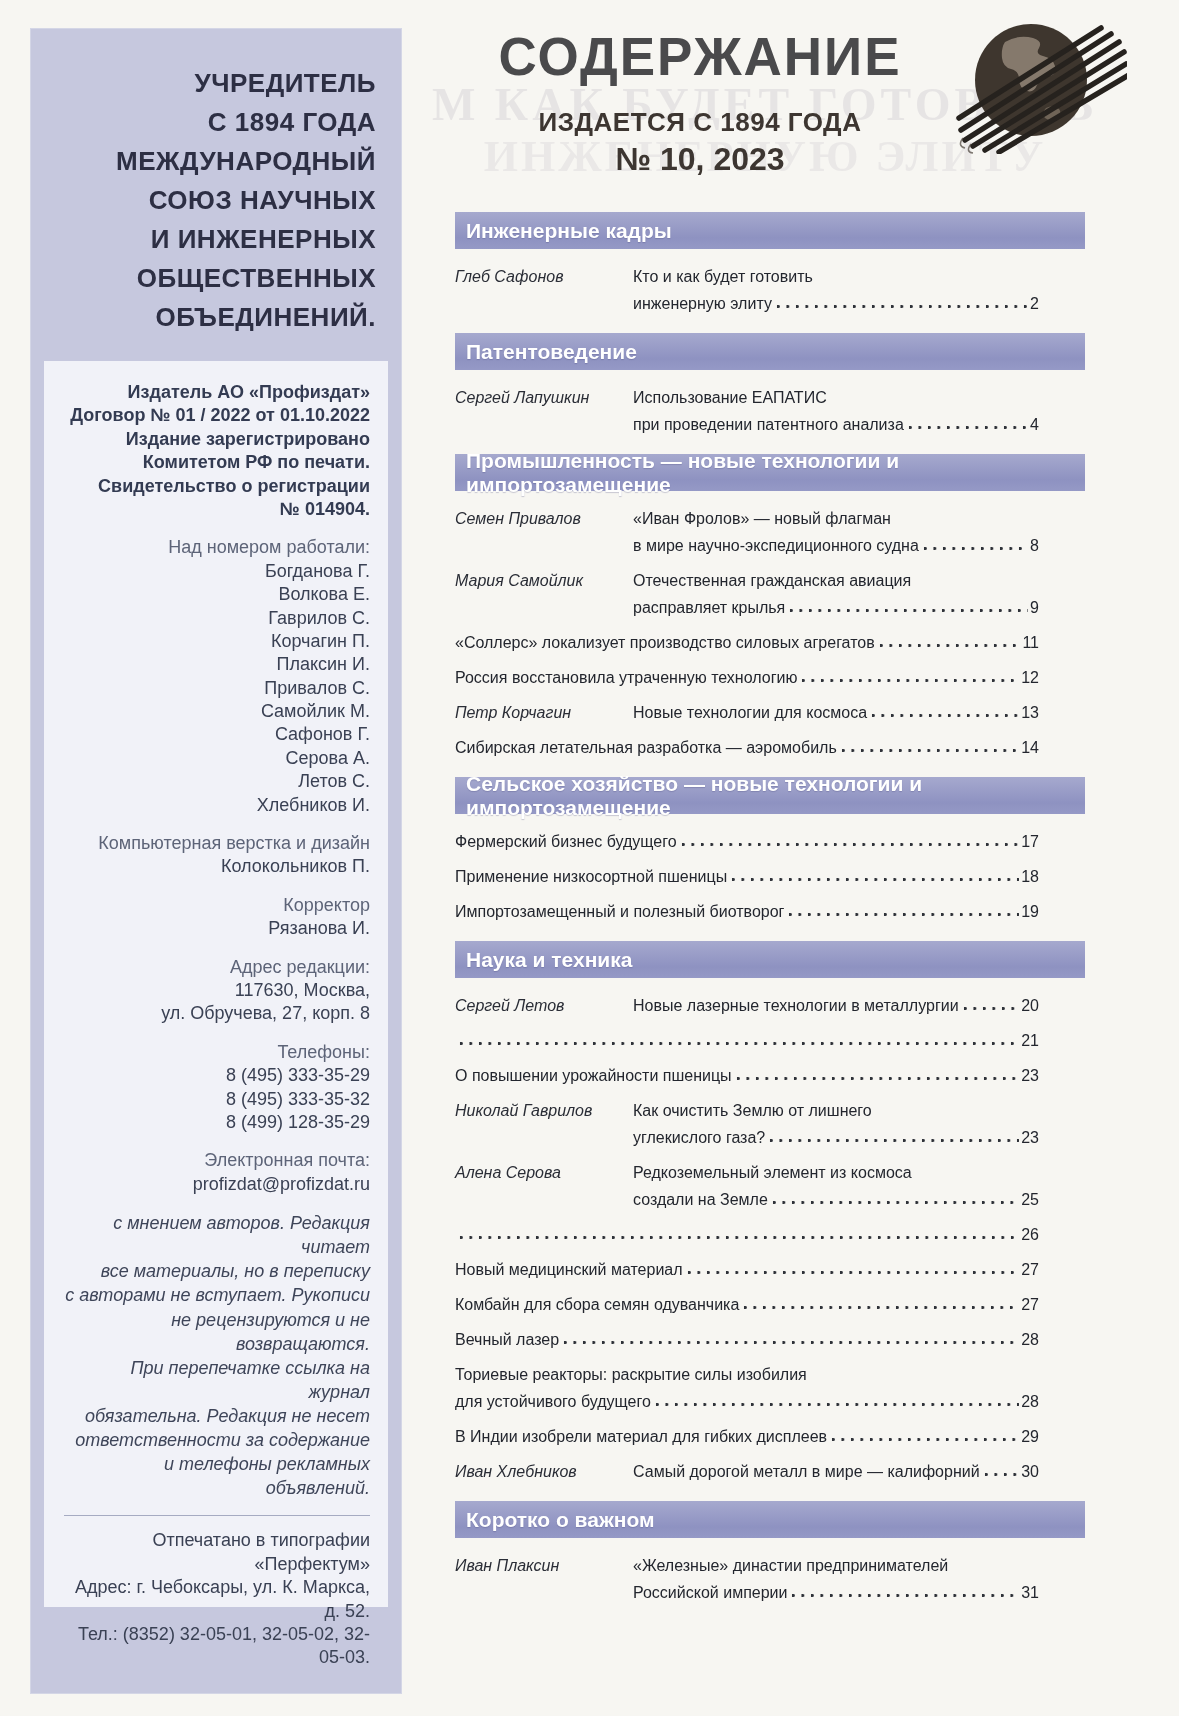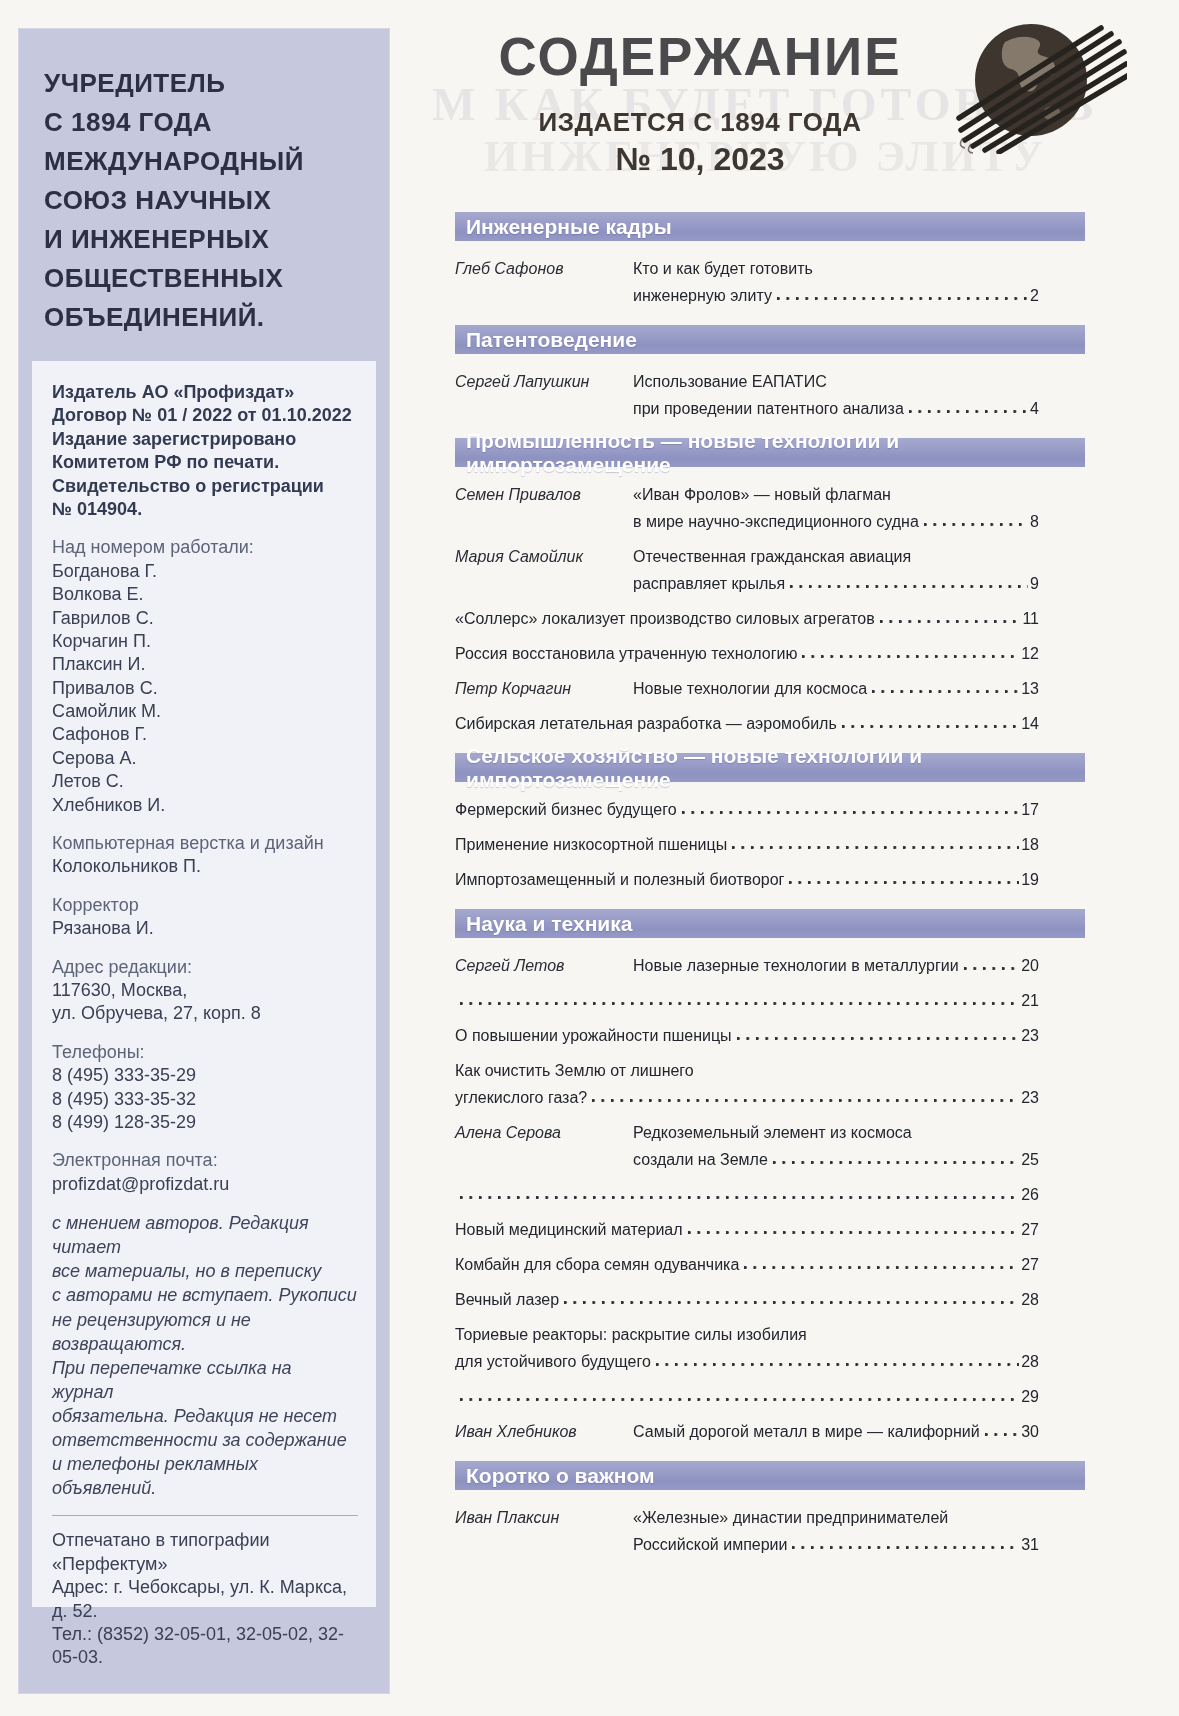--- a/index.html
+++ b/index.html
@@ -6,23 +6,24 @@
   body{
     width:1179px;height:1716px;position:relative;overflow:hidden;
     background:#f7f6f2;
     font-family:"Liberation Sans",sans-serif;
     -webkit-font-smoothing:antialiased;
   }
   .page{position:absolute;inset:0;}
 
   
   .sidebar{
-    position:absolute;left:18px;top:28px;width:372px;height:1666px;
+    position:absolute;left:30px;top:28px;width:372px;height:1666px;
     background:#c6c8de;
     box-shadow:inset 0 0 0 1px rgba(255,255,255,.25);
+    text-align:right;
   }
   .founder{
     padding:36px 26px 18px 26px;
     font-size:26px;font-weight:bold;line-height:1.5;
     color:#2d2f44;letter-spacing:.5px;
   }
   .sb-inner{
     margin:6px 14px 0 14px;
     background:#f1f2f8;
     padding:20px 18px 18px 20px;
@@ -53,21 +54,21 @@
     margin-top:20px;font-size:26px;font-weight:bold;color:#3d3631;
     letter-spacing:.5px;position:relative;z-index:1;
   }
   .page-issue{
     margin-top:3px;font-size:32px;font-weight:bold;color:#3d3631;
     position:relative;z-index:1;
   }
 
   .toc{position:relative;z-index:1;margin-top:34px;}
   .section-band{
-    height:29px;margin:16px 0 14px 0;
+    height:37px;margin:16px 0 14px 0;
     background:linear-gradient(180deg,#a6a9ce 0%,#8e92c1 70%,#9599c6 100%);
     color:#ffffff;font-size:21px;font-weight:bold;
     display:flex;align-items:center;padding-left:11px;
     text-shadow:0 1px 1px rgba(60,60,110,.25);
   }
   .toc-row{display:flex;margin-bottom:8px;padding-right:46px;font-size:16px;color:#23262e;}
   .toc-author{width:178px;flex:none;font-style:italic;color:#2a2d36;line-height:27px;}
   .toc-titleblock{flex:1;min-width:0;}
   .toc-line{line-height:27px;}
   .toc-lastline{display:flex;align-items:baseline;line-height:27px;}
@@ -313,20 +314,21 @@
         <div class="toc-row">
           <div class="toc-titleblock">
             <div class="toc-lastline">
               <span class="toc-text">О повышении урожайности пшеницы</span>
               <span class="dots"></span>
               <span class="toc-page">23</span>
             </div>
           </div>
         </div>
         <div class="toc-row">
+          <div class="toc-author">Николай Гаврилов</div>
           <div class="toc-titleblock">
             <div class="toc-line">Как очистить Землю от лишнего</div>
             <div class="toc-lastline">
               <span class="toc-text">углекислого газа?</span>
               <span class="dots"></span>
               <span class="toc-page">23</span>
             </div>
           </div>
         </div>
         <div class="toc-row">
@@ -381,20 +383,21 @@
             <div class="toc-lastline">
               <span class="toc-text">для устойчивого будущего</span>
               <span class="dots"></span>
               <span class="toc-page">28</span>
             </div>
           </div>
         </div>
         <div class="toc-row">
           <div class="toc-titleblock">
             <div class="toc-lastline">
+              <span class="toc-text">В Индии изобрели материал для гибких дисплеев</span>
               <span class="dots"></span>
               <span class="toc-page">29</span>
             </div>
           </div>
         </div>
         <div class="toc-row">
           <div class="toc-author">Иван Хлебников</div>
           <div class="toc-titleblock">
             <div class="toc-lastline">
               <span class="toc-text">Самый дорогой металл в мире — калифорний</span>

